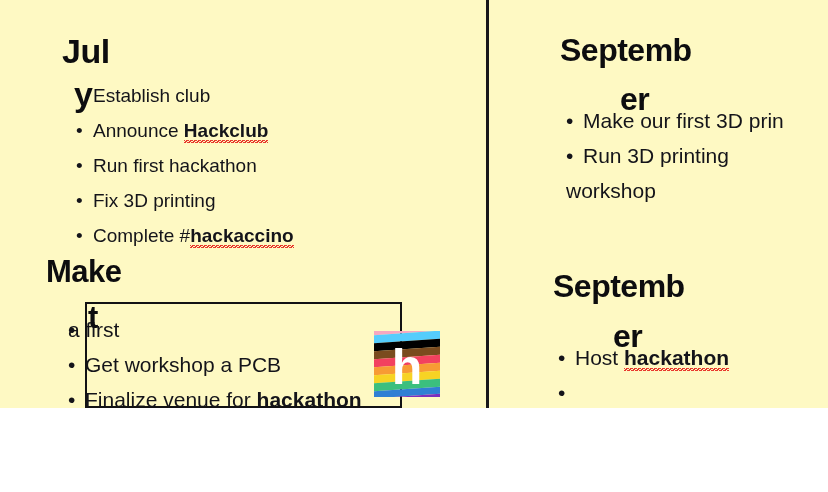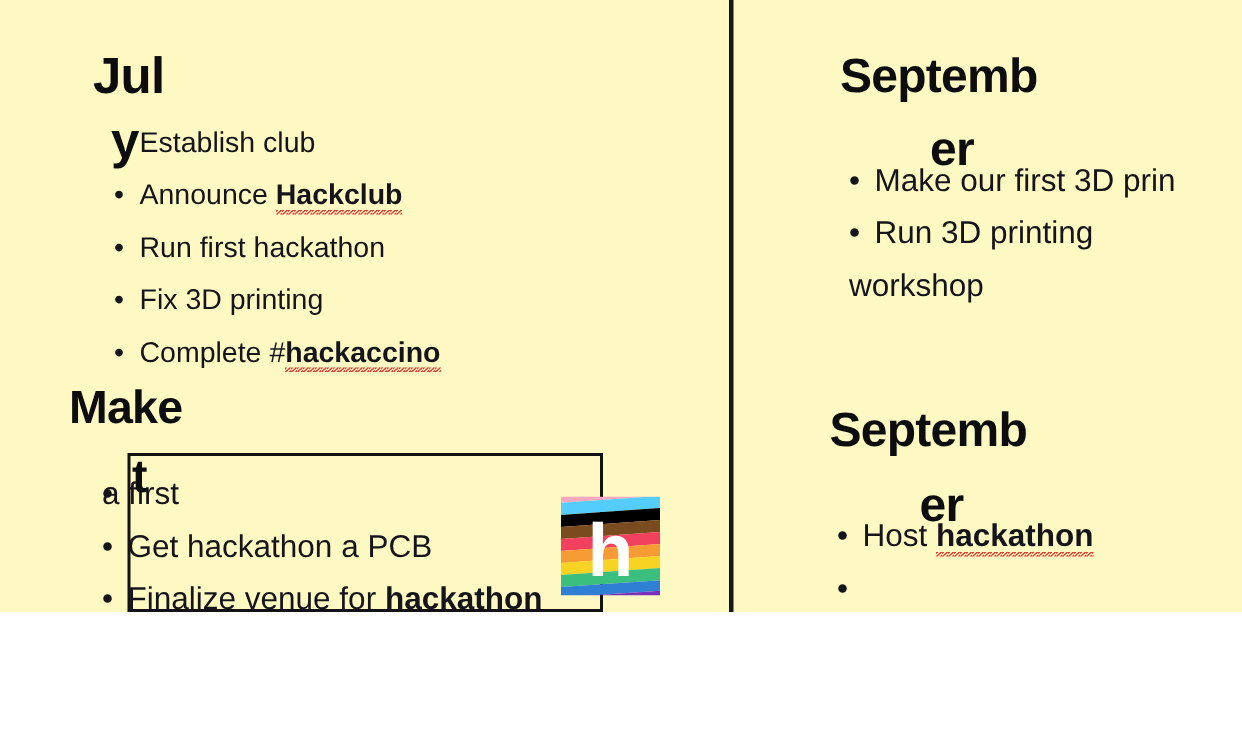--- a/index.html
+++ b/index.html
@@ -142,21 +142,21 @@
     <div class="month-heading" style="left:46px; top:256px; font-size:31px;">Make</div>
     <div class="month-heading" style="left:88px; top:302px; font-size:31px; z-index:5;">t</div>
 
     <ul class="bullet-list" style="left:68px; top:312px; font-size:21px; line-height:35px;">
       <li class="bullet-item">
         <span class="dot">•</span>
         <span class="line2">a first</span>
       </li>
       <li class="bullet-item">
         <span class="dot">•</span>
-        <span>Get hackathon a PCB</span>
+        <span>Get workshop a PCB</span>
       </li>
       <li class="bullet-item">
         <span class="dot">•</span>
         <span>Finalize venue for</span>
         <span class="line2 sp" style="display:inline-block; margin-left:0;">hackathon</span>
       </li>
     </ul>
 
     <div id="selection-box"></div>
 

